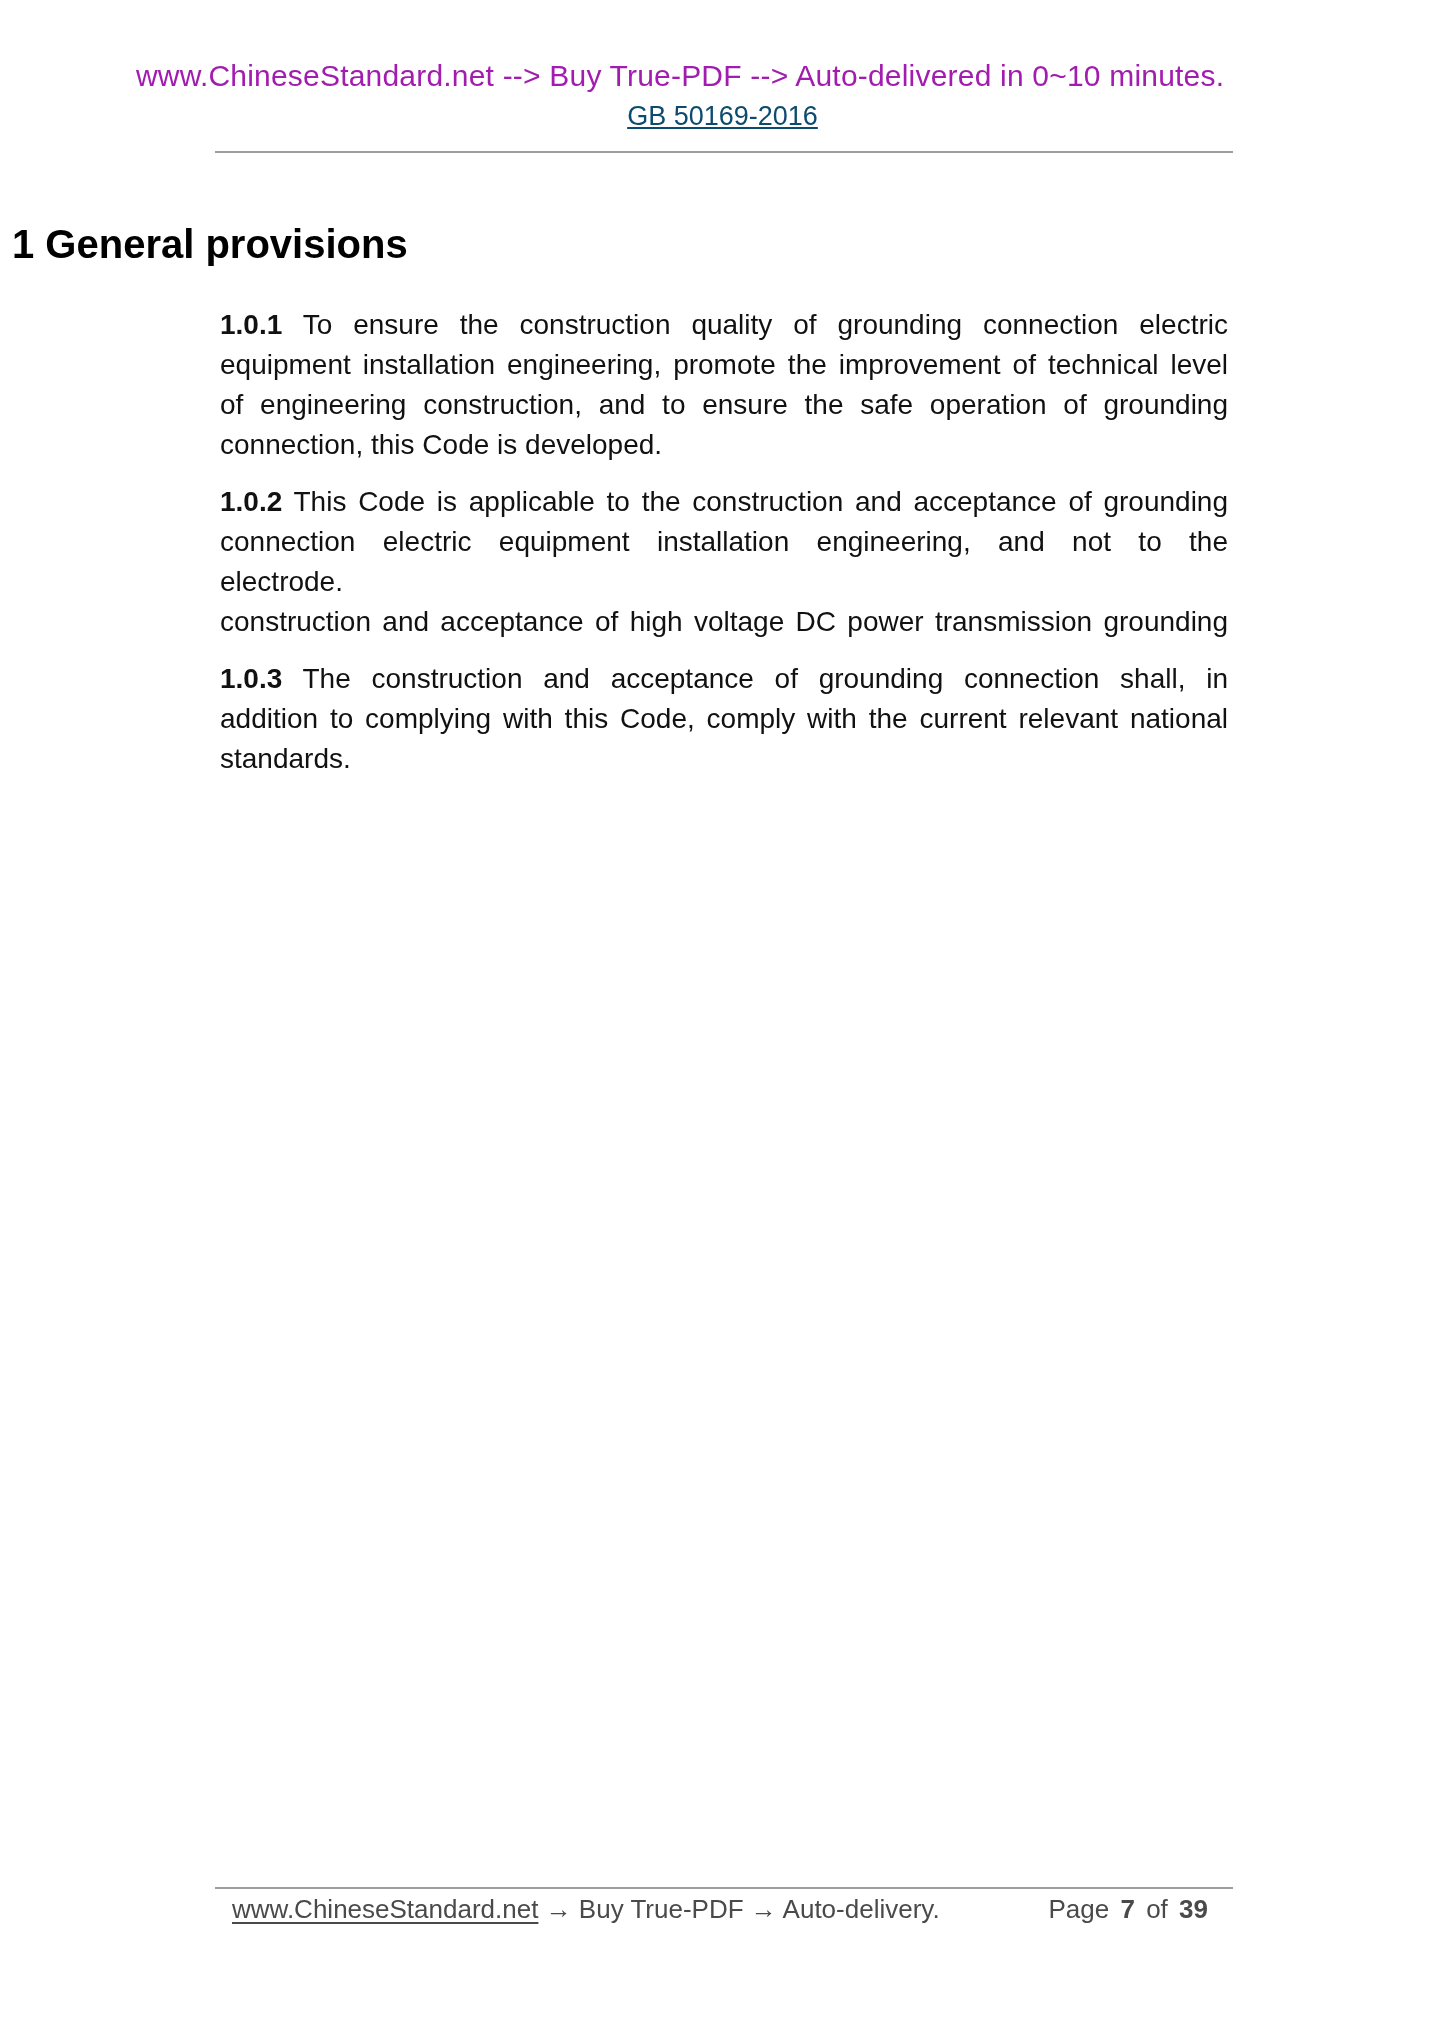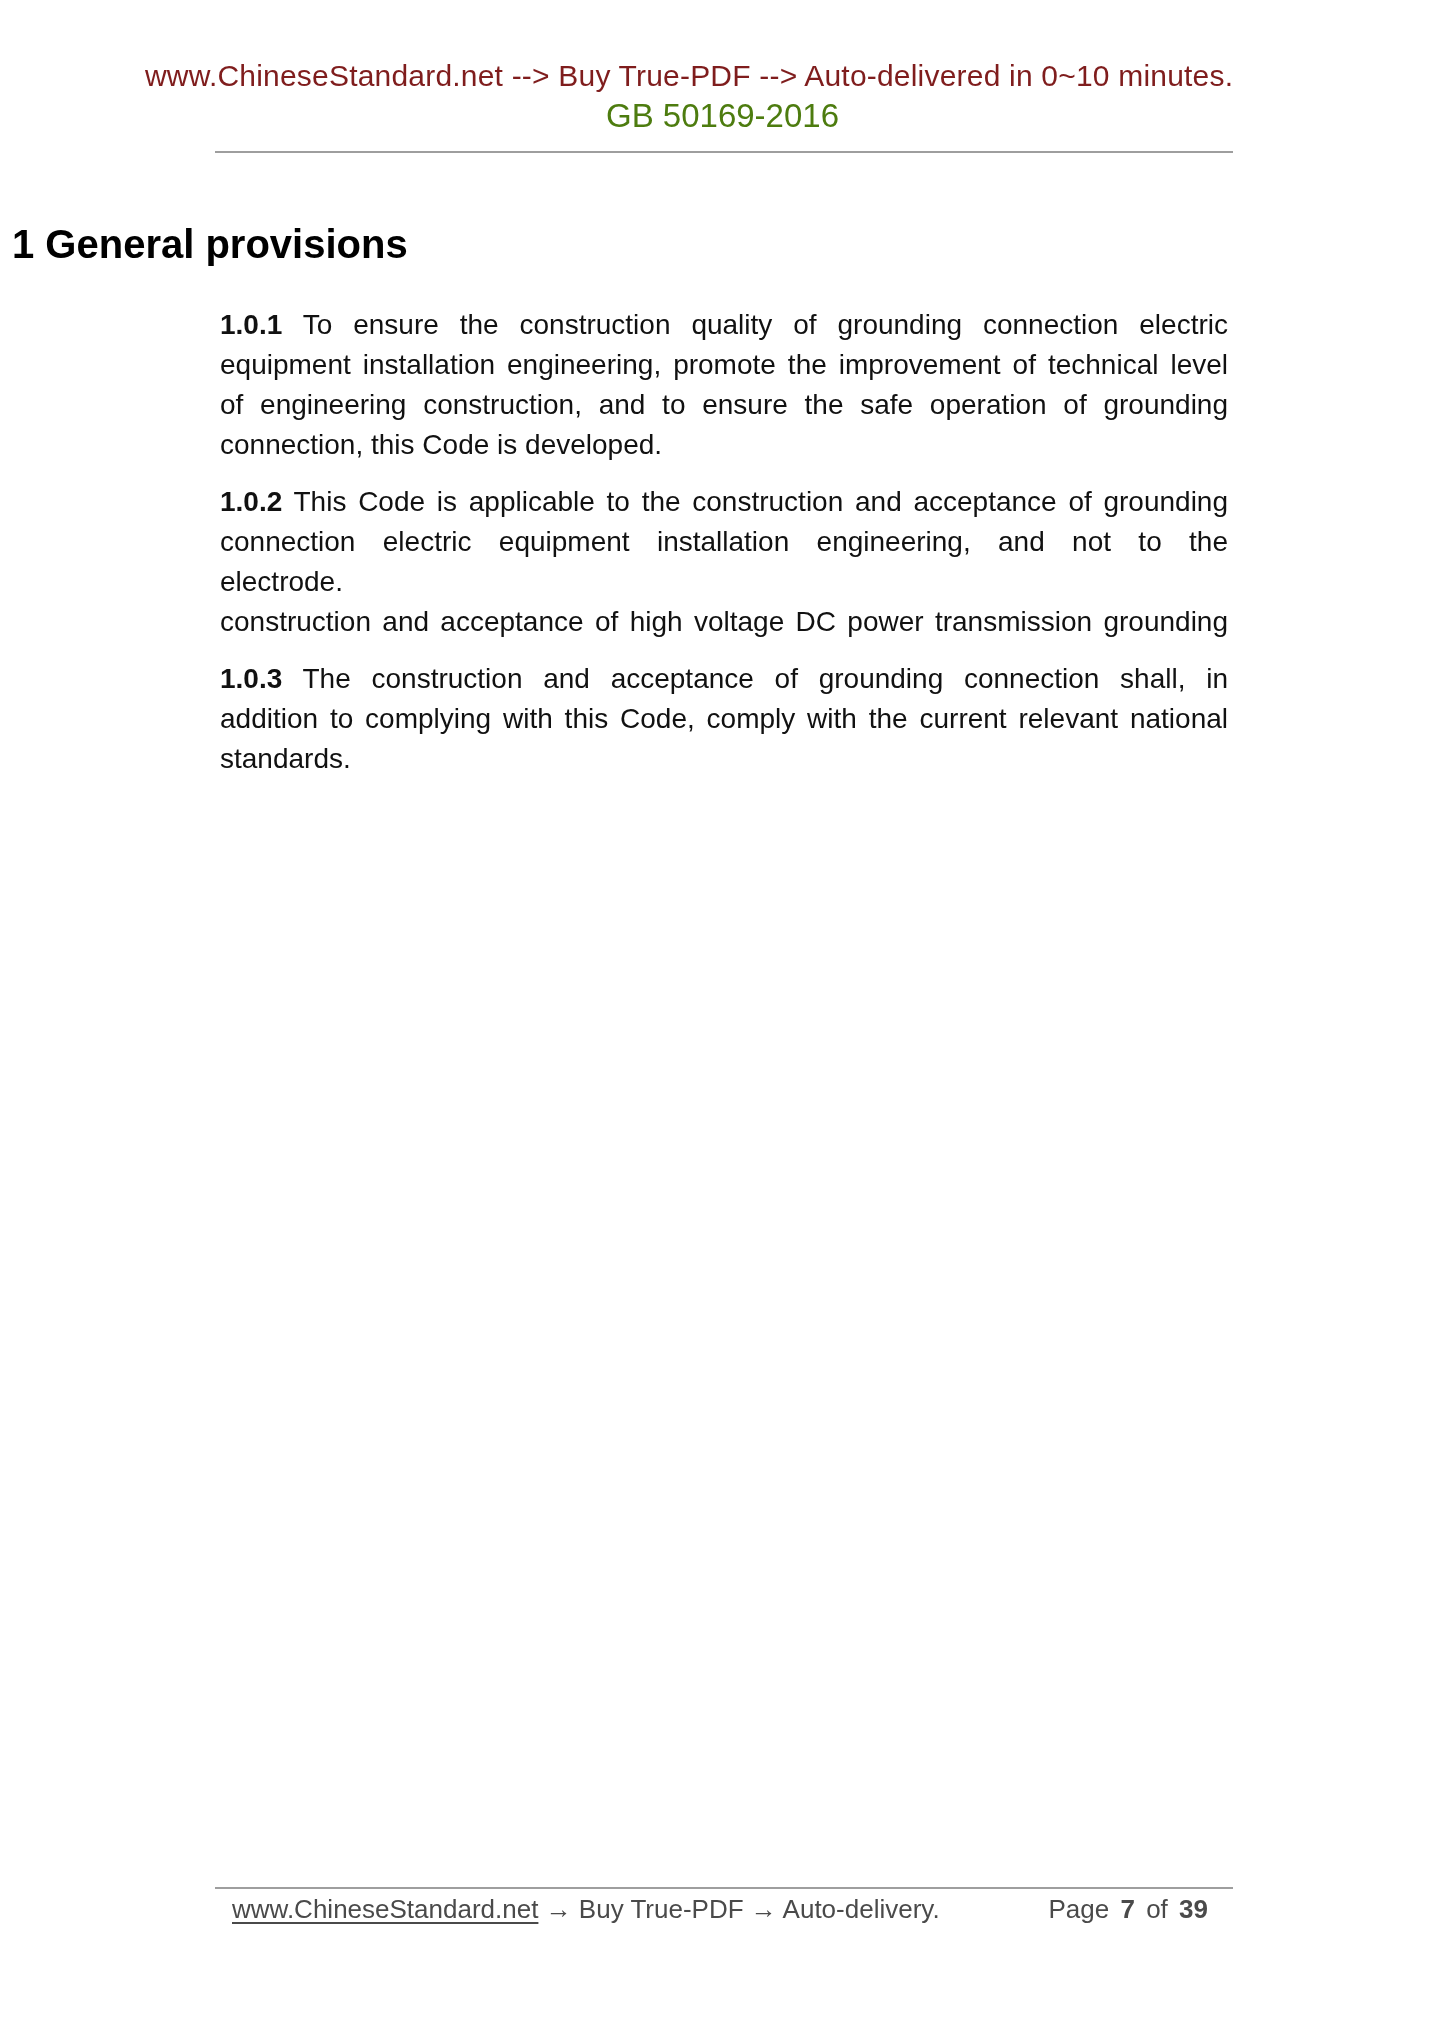--- a/index.html
+++ b/index.html
@@ -9,37 +9,38 @@
     height: 2044px;
     margin: 0 auto;
     background: #ffffff;
     font-family: "Liberation Sans", "DejaVu Sans", sans-serif;
     overflow: hidden;
   }
 
   
   .header-promo {
     position: absolute;
-    left: 145px;
+    left: 136px;
     top: 58px;
     font-size: 30px;
     line-height: 36px;
-    color: #7f1d1d;
+    color: #a21caf;
     letter-spacing: 0.2px;
     white-space: nowrap;
   }
   .doc-code {
     position: absolute;
     left: 0;
     top: 100px;
     width: 100%;
     text-align: center;
-    font-size: 33px;
+    font-size: 27px;
     line-height: 32px;
-    color: #4d7c0f;
+    color: #0c4a6e;
+    text-decoration: underline;
   }
   .rule {
     position: absolute;
     left: 215px;
     width: 1018px;
     height: 2px;
     background: #9e9e9e;
   }
   .rule-top { top: 151px; }
   .rule-bottom { top: 1887px; }

